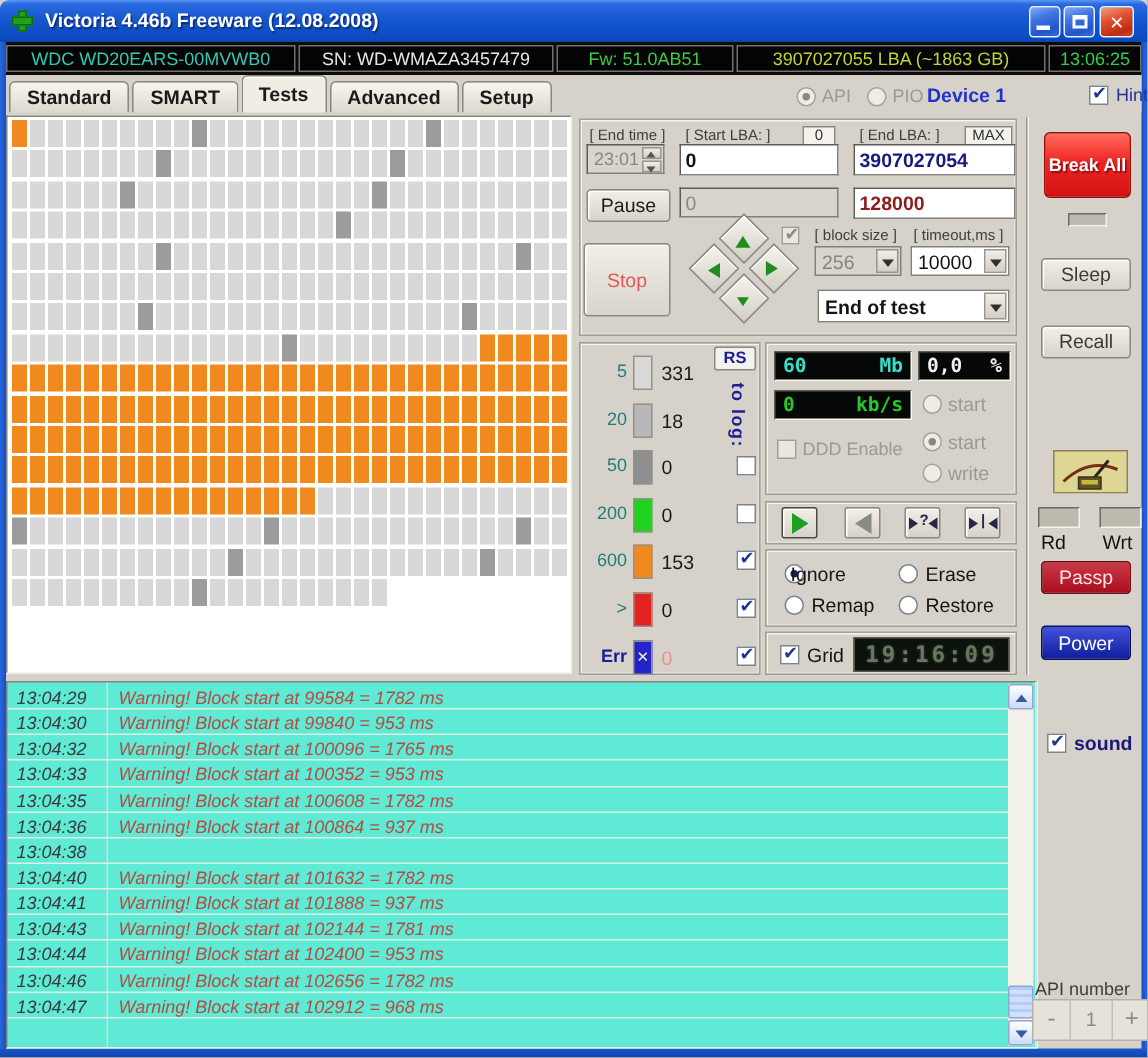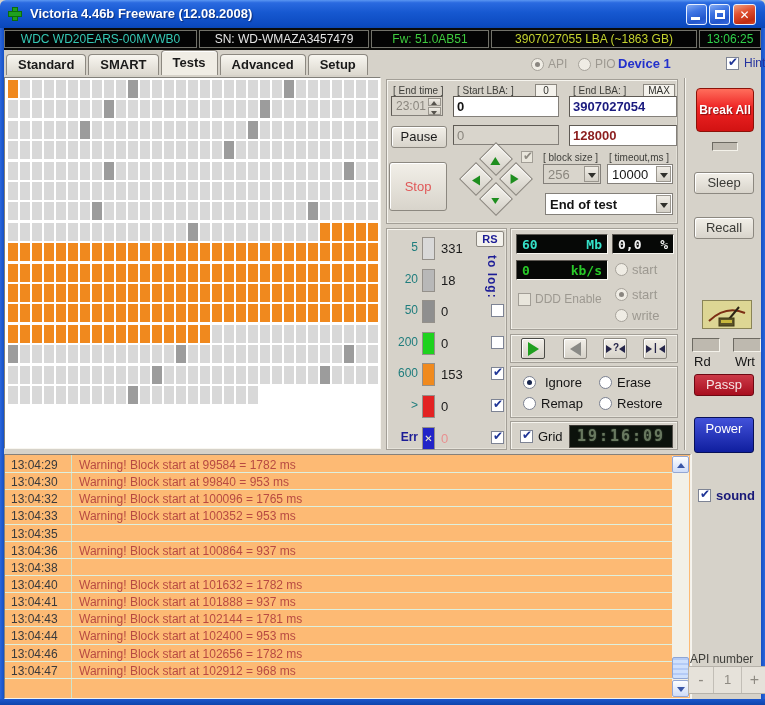--- a/index.html
+++ b/index.html
@@ -105,21 +105,21 @@
   .breakall{position:absolute;background:linear-gradient(180deg,#ff6e5c,#ee2424 45%,#d21212);
     border:1px solid #8c1208;border-radius:4px;color:#fff;font-weight:bold;font-size:12px;
     text-shadow:1px 1px 1px #8a0e0e;display:flex;align-items:center;justify-content:center;}
   .led{position:absolute;background:#beb9af;border:1px solid #6d6a62;border-right-color:#f4f2ea;border-bottom-color:#f4f2ea;}
   .passp{position:absolute;background:linear-gradient(180deg,#cc3a48,#a80e1e);border:1px solid #6e0812;border-radius:3px;
     color:#f6e4e4;font-size:13px;text-align:center;line-height:20px;}
   .power{position:absolute;background:linear-gradient(180deg,#4252da,#0f1e9e);border:1px solid #071058;border-radius:3px;
     color:#fff;font-size:13px;text-align:center;line-height:21px;}
   .sidelab{position:absolute;font-size:13px;color:#141414;}
   
-  .logbox{position:absolute;background:#fdba74;border:1px solid #f4f2ec;border-top-color:#85817b;border-left-color:#85817b;overflow:hidden;}
+  .logbox{position:absolute;background:#5eead4;border:1px solid #f4f2ec;border-top-color:#85817b;border-left-color:#85817b;overflow:hidden;font-style:italic;}
   .log-row{position:relative;height:17.15px;border-bottom:1px solid #def0de;}
   .log-time{position:absolute;left:6px;top:2px;font-size:12px;color:#3a3a3c;}
   .log-msg{position:absolute;left:74px;top:2px;font-size:12px;color:#b84a42;}
   .log-sep{position:absolute;left:66px;top:0;bottom:0;width:0;border-left:1px solid #cde4cd;}
   
   .sbar{position:absolute;right:1px;top:1px;bottom:1px;width:17px;background:#f2f0e8;}
   .sb-btn{position:absolute;left:0;width:17px;height:17px;background:linear-gradient(180deg,#fdfeff,#cfdcf8);
     border:1px solid #93a6d4;border-radius:2px;}
   .sb-u{position:absolute;left:4px;top:6px;width:0;height:0;border:4px solid transparent;border-bottom:5px solid #3a57a8;border-top:none;}
   .sb-d{position:absolute;left:4px;top:6px;width:0;height:0;border:4px solid transparent;border-top:5px solid #3a57a8;border-bottom:none;}
@@ -834,21 +834,21 @@
       </div>
       <div class="pbtn" style="left:132px;top:3px">
         <span class="pt-sm-r" style="left:2px"></span>
         <span class="pt-txt" style="left:10px">|</span>
         <span class="pt-sm-l" style="left:15px"></span>
       </div>
     </div>
 
     <div class="gbox" style="left:506px;top:316px;width:168px;height:52px">
       <span class="radio sel" style="left:12px;top:9px"></span>
-      <span class="rlab" style="left:34px;top:8px">Ignore</span>
+      <span class="rlab" style="left:16px;top:8px">Ignore</span>
       <span class="radio" style="left:88px;top:9px"></span>
       <span class="rlab" style="left:106px;top:8px">Erase</span>
       <span class="radio" style="left:12px;top:30px"></span>
       <span class="rlab" style="left:30px;top:29px">Remap</span>
       <span class="radio" style="left:88px;top:30px"></span>
       <span class="rlab" style="left:106px;top:29px">Restore</span>
     </div>
 
     <div class="gbox" style="left:506px;top:371px;width:168px;height:29px">
       <span class="cb" style="left:9px;top:8px">
@@ -871,21 +871,21 @@
       <path d="M7 21 Q 24 5 43 13" fill="none" stroke="#7c2e14" stroke-width="2"></path>
       <line x1="23" y1="24" x2="37" y2="7" stroke="#2c2416" stroke-width="2"></line>
       <rect x="17" y="18" width="15" height="8" fill="#5c5426" stroke="#3c3414"></rect>
       <rect x="19" y="20" width="11" height="3" fill="#c8b83c"></rect>
     </svg>
     <div class="led" style="left:688px;top:288px;width:28px;height:14px"></div>
     <div class="led" style="left:729px;top:288px;width:28px;height:14px"></div>
     <span class="sidelab" style="left:690px;top:304px">Rd</span>
     <span class="sidelab" style="left:731px;top:304px">Wrt</span>
     <div class="passp" style="left:690px;top:324px;width:60px;height:22px">Passp</div>
-    <div class="power" style="left:690px;top:367px;width:60px;height:36px">Power</div>
+    <div class="power" style="left:690px;top:367px;width:60px;height:23px">Power</div>
 
     <div class="logbox" style="left:0;top:404px;width:687px;height:245px">
       <div class="log-sep"></div>
       <div id="log-rows" style="position:absolute;left:0;top:1px;right:18px">
           <div class="log-row">
             <span class="log-time">13:04:29</span>
             <span class="log-msg">Warning! Block start at 99584 = 1782 ms</span>
           </div>
           <div class="log-row">
             <span class="log-time">13:04:30</span>
@@ -894,20 +894,21 @@
           <div class="log-row">
             <span class="log-time">13:04:32</span>
             <span class="log-msg">Warning! Block start at 100096 = 1765 ms</span>
           </div>
           <div class="log-row">
             <span class="log-time">13:04:33</span>
             <span class="log-msg">Warning! Block start at 100352 = 953 ms</span>
           </div>
           <div class="log-row">
             <span class="log-time">13:04:35</span>
+            <span class="log-msg">Warning! Block start at 100608 = 1782 ms</span>
           </div>
           <div class="log-row">
             <span class="log-time">13:04:36</span>
             <span class="log-msg">Warning! Block start at 100864 = 937 ms</span>
           </div>
           <div class="log-row">
             <span class="log-time">13:04:38</span>
           </div>
           <div class="log-row">
             <span class="log-time">13:04:40</span>

